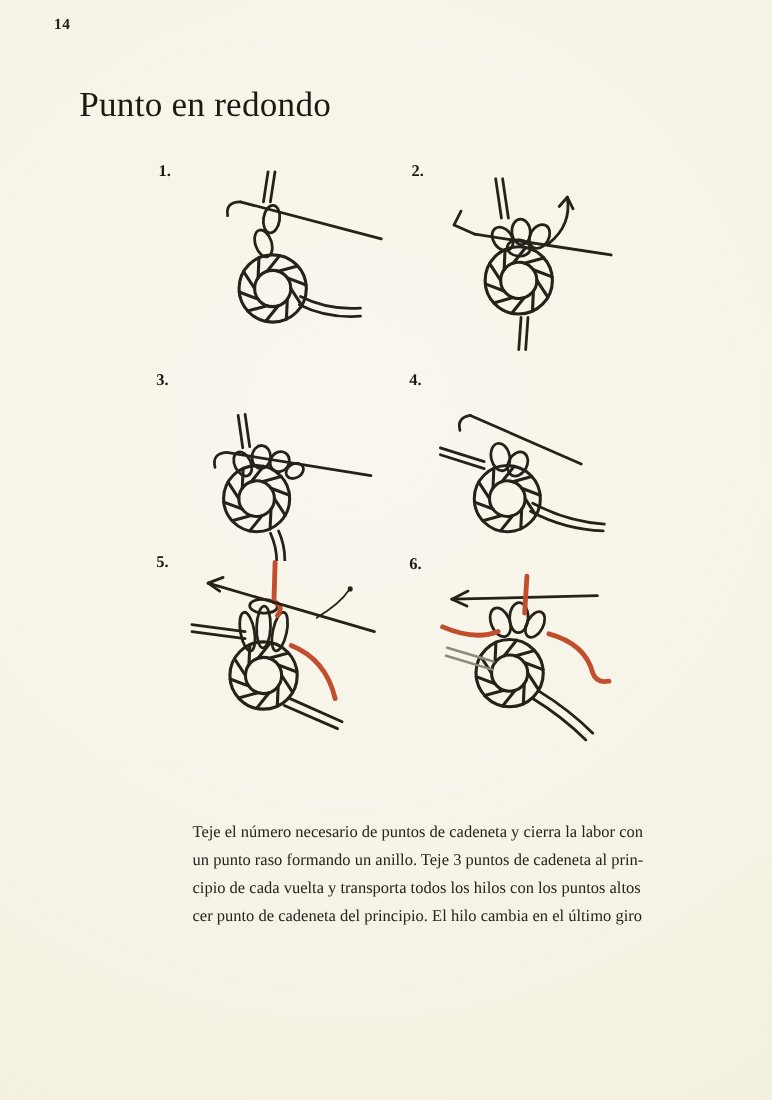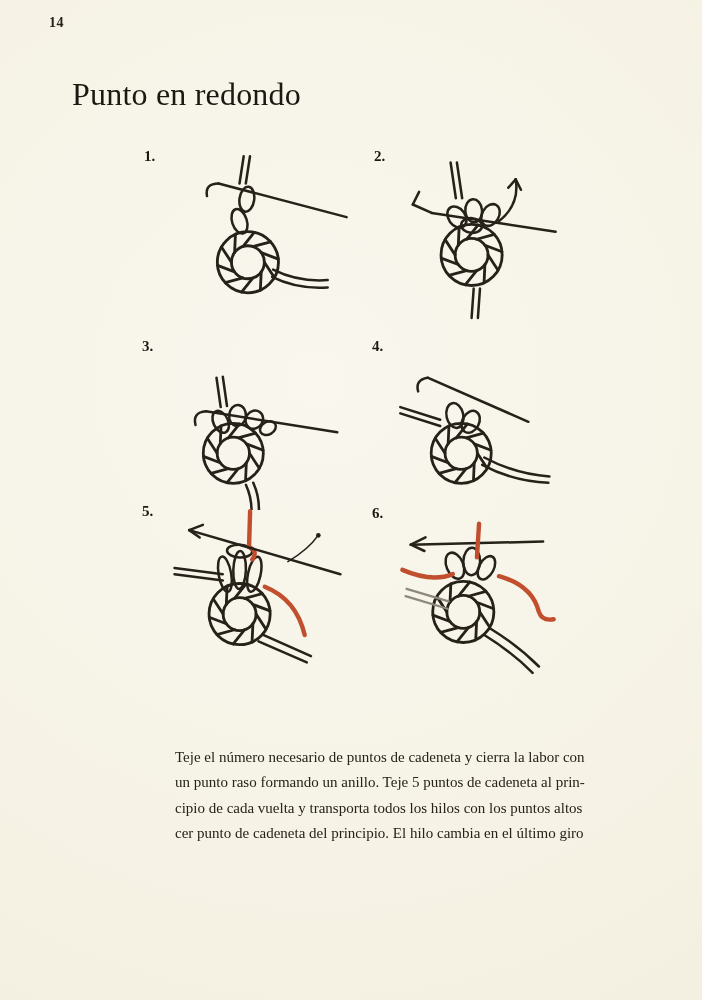--- a/index.html
+++ b/index.html
@@ -251,18 +251,18 @@
       </g>
       <g class="stroke">
         <path d="M 86,120 q 26,16 46,36"></path>
         <path d="M 92,114 q 26,16 46,36"></path>
       </g>
     </svg>
   </div>
 
   <div class="caption">
     <div class="cap-line">Teje el número necesario de puntos de cadeneta y cierra la labor con</div>
-    <div class="cap-line">un punto raso formando un anillo. Teje 5 puntos de cadeneta al prin-</div>
+    <div class="cap-line">un punto raso formando un anillo. Teje 3 puntos de cadeneta al prin-</div>
     <div class="cap-line">cipio de cada vuelta y transporta todos los hilos con los puntos altos</div>
     <div class="cap-line">cer punto de cadeneta del principio. El hilo cambia en el último giro</div>
   </div>
 
 </div>
 
 </body></html>

